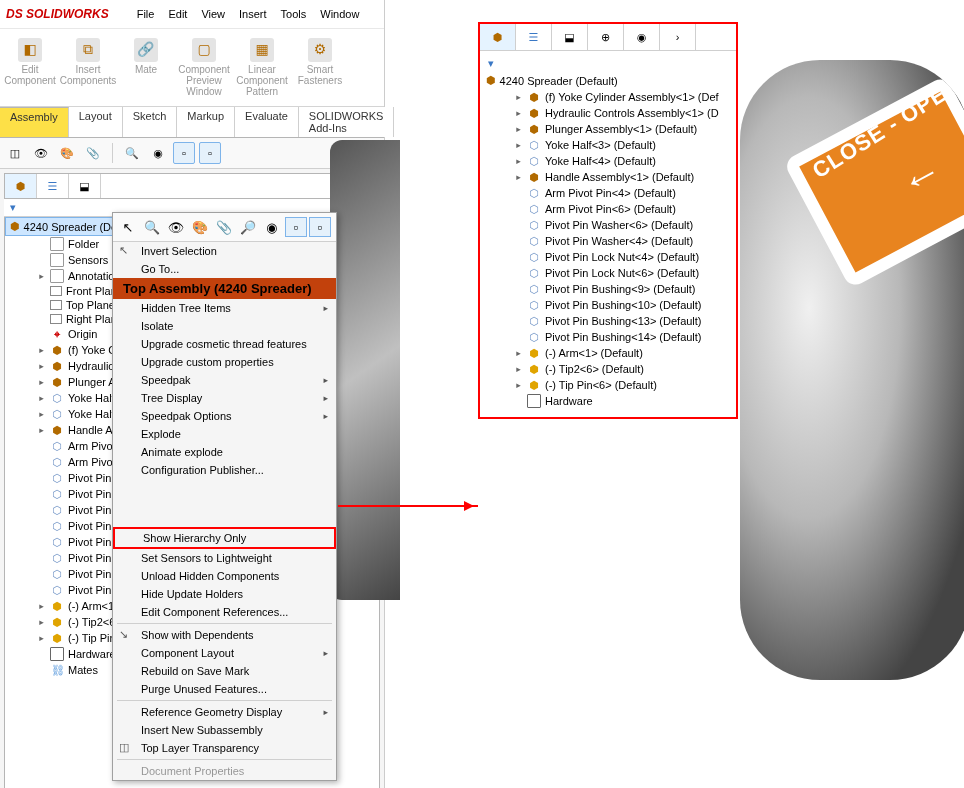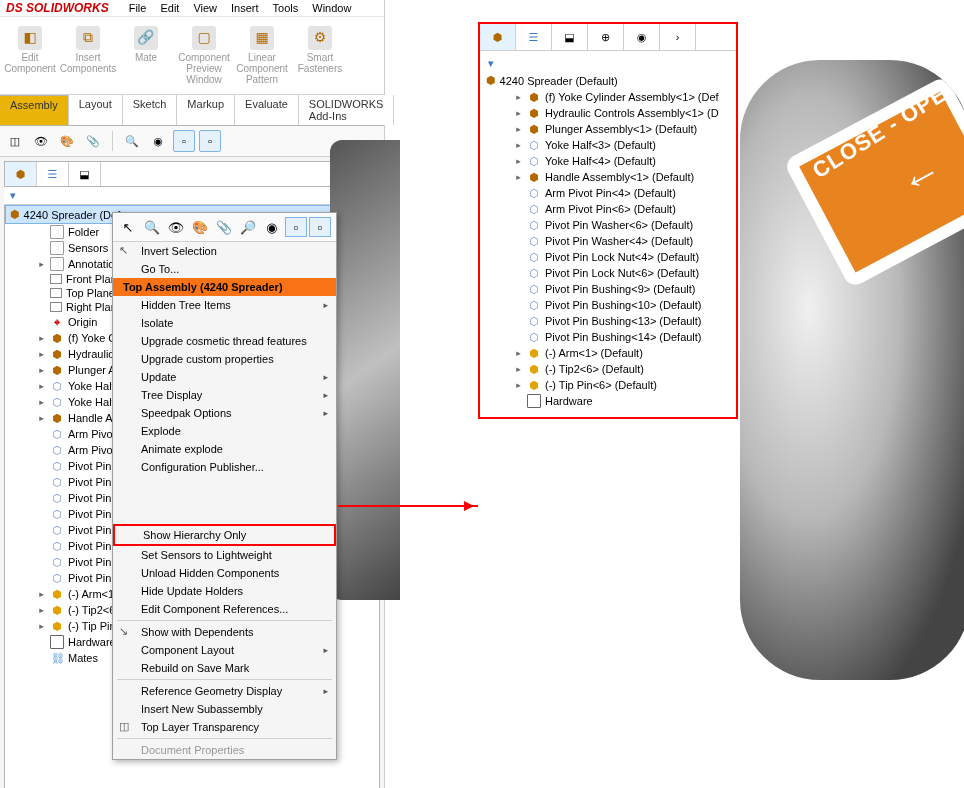--- a/index.html
+++ b/index.html
@@ -1,27 +1,27 @@
 <!DOCTYPE html>
 <html><head>
 <meta charset="utf-8">
 <style>
   * { box-sizing: border-box; margin: 0; padding: 0; }
   body { font-family: "Segoe UI", Tahoma, sans-serif; font-size: 11px; background: #fff; width: 964px; height: 788px; overflow: hidden; position: relative; }
   .window { position: absolute; top: 0; left: 0; width: 385px; height: 788px; background: #f5f5f5; border-right: 1px solid #ccc; }
-  .titlebar { display: flex; align-items: center; height: 17px; background: #fff; padding: 0 6px; gap: 6px; border-bottom: 1px solid #e8e8e8; }
+  .titlebar { display: flex; align-items: center; height: 29px; background: #fff; padding: 0 6px; gap: 6px; border-bottom: 1px solid #e8e8e8; }
   .sw-logo { font-size: 12px; font-weight: bold; color: #cc0000; font-style: italic; }
-  .menu-bar { display: flex; gap: 14px; font-size: 11px; margin-left: 14px; }
+  .menu-bar { display: flex; gap: 14px; font-size: 11px; margin-left: 22px; }
   .menu-bar span { cursor: default; }
   .command-manager { display: flex; gap: 2px; padding: 4px 2px; background: #fff; border-bottom: 1px solid #d4d4d4; }
   .cmd-btn { width: 56px; display: flex; flex-direction: column; align-items: center; gap: 2px; padding: 4px 2px; color: #999; font-size: 10px; text-align: center; line-height: 1.1; cursor: default; border: 1px solid transparent; }
   .cmd-btn .ico { width: 24px; height: 24px; background: #e4e4e4; border-radius: 3px; display:flex; align-items:center; justify-content:center; font-size:14px; color:#b16a00;}
   .tabs { display: flex; border-bottom: 1px solid #b5b5b5; background: #e6e6e6; }
   .tab { padding: 3px 10px; font-size: 11px; background: #ffffff; border-right: 1px solid #cfcfcf; color: #333; cursor:default; }
-  .tab.active { background: #eab308; border-top: 1px solid #b5b5b5; text-align: right; }
+  .tab.active { background: #fde047; border-top: 1px solid #b5b5b5; text-align: right; }
   .side-toolbar { display: flex; align-items: center; gap: 4px; padding: 4px; border-bottom: 1px solid #cfcfcf; background: #f9f9f9; }
   .tb-divider { width: 1px; height: 20px; background: #cfcfcf; margin: 0 4px; }
   .icon-slot { width: 22px; height: 22px; display:flex; align-items:center; justify-content:center; border:1px solid transparent; border-radius:2px; }
   .panel-tabs { display: flex; gap: 0; border: 1px solid #b5b5b5; margin: 4px 4px 0 4px; background:#fff; }
   .panel-tab { width: 32px; height: 24px; display:flex; align-items:center; justify-content:center; border-right:1px solid #d0d0d0; }
   .panel-tab.active { background:#e5f3ff; }
   .filter-row { padding: 2px 6px; background:#fff; border-bottom:1px solid #d0d0d0; margin:0 4px; }
   .tree { margin: 0 4px; background:#fff; border:1px solid #b5b5b5; border-top:none; height: 640px; overflow: hidden; }
   .tree-root { background:#cde6ff; padding:2px 4px; display:flex; align-items:center; gap:4px; border:1px solid #7eb4ea; font-weight:normal; }
   .tree-item { padding: 1px 4px 1px 20px; display:flex; align-items:center; gap:4px; white-space:nowrap; cursor:default; }
@@ -36,21 +36,21 @@
   .ico-assm { color:#b16a00; }
   .ico-part { color:#7698c8; }
   .ico-part-y { color:#e0a400; }
   .ico-mates { color:#4a90d9; letter-spacing:-2px; }
   .context-menu { position:absolute; top:212px; left:112px; width:225px; background:#f5f5f5; border:1px solid #a0a0a0; box-shadow:2px 2px 6px rgba(0,0,0,0.3); z-index:50; }
   .ctx-toolbar { display:flex; flex-wrap:wrap; gap:2px; padding:4px; border-bottom:1px solid #cfcfcf; background:#fafafa; }
   .ctx-toolbar .ctx-ico { width:22px; height:20px; display:flex; align-items:center; justify-content:center; font-size:13px; }
   .ctx-item { padding:3px 10px 3px 28px; font-size:11px; position:relative; cursor:default; }
   .ctx-item .sub { position:absolute; right:8px; top:4px; font-size:9px; color:#555; }
   .ctx-sep { height:1px; background:#cfcfcf; margin:2px 4px; }
-  .ctx-header { padding:3px 10px 3px 10px; font-weight:bold; font-size:11px; background:#f97316; }
+  .ctx-header { padding:3px 10px 3px 10px; font-weight:bold; font-size:13px; background:#c2410c; }
   .ctx-highlight { border:2px solid #ff0000;margin-top:48px; }
   .ctx-item .ci-ico { position:absolute; left:6px; top:2px; width:14px; height:14px; font-size:11px; color:#555; }
   
   .result-panel { position:absolute; top:22px; left:478px; width:260px; border:2px solid #ff0000; background:#fff; z-index:20; }
   .result-tabs { display:flex; border-bottom:1px solid #cfcfcf; }
   .result-tab { width:36px; height:26px; display:flex; align-items:center; justify-content:center; border-right:1px solid #cfcfcf; }
   .result-tree { padding:4px 2px 8px 2px; background:#fff; }
   .result-tree .tree-root { background:transparent; border:none; }
   
   .bg-left { position:absolute; top:140px; left:330px; width:70px; height:460px; background: linear-gradient(145deg,#555 0%, #c0c0c0 50%, #444 100%); border-radius: 12px 0 0 12px; z-index:1; }
@@ -311,35 +311,36 @@
     <span class="ctx-ico" style="border:1px solid #7eb4ea;background:#e5f1fb;">▫</span>
     <span class="ctx-ico" style="border:1px solid #7eb4ea;background:#e5f1fb;">▫</span>
   </div>
   <div class="ctx-item"><span class="ci-ico">↖</span><span>Invert Selection</span></div>
   <div class="ctx-item"><span>Go To...</span></div>
   <div class="ctx-header">Top Assembly (4240 Spreader)</div>
   <div class="ctx-item"><span>Hidden Tree Items</span><span class="sub">▸</span></div>
   <div class="ctx-item"><span>Isolate</span></div>
   <div class="ctx-item"><span>Upgrade cosmetic thread features</span></div>
   <div class="ctx-item"><span>Upgrade custom properties</span></div>
-  <div class="ctx-item"><span>Update</span><span class="sub">▸</span></div>
+  <div class="ctx-item"><span>Speedpak</span><span class="sub">▸</span></div>
   <div class="ctx-item"><span>Tree Display</span><span class="sub">▸</span></div>
   <div class="ctx-item"><span>Speedpak Options</span><span class="sub">▸</span></div>
   <div class="ctx-item"><span>Explode</span></div>
   <div class="ctx-item"><span>Animate explode</span></div>
   <div class="ctx-item"><span>Configuration Publisher...</span></div>
   <div class="ctx-item ctx-highlight"><span>Show Hierarchy Only</span></div>
   <div class="ctx-item"><span>Set Sensors to Lightweight</span></div>
   <div class="ctx-item"><span>Unload Hidden Components</span></div>
   <div class="ctx-item"><span>Hide Update Holders</span></div>
   <div class="ctx-item"><span>Edit Component References...</span></div>
   <div class="ctx-sep"></div>
   <div class="ctx-item"><span class="ci-ico">↘</span><span>Show with Dependents</span></div>
   <div class="ctx-item"><span>Component Layout</span><span class="sub">▸</span></div>
   <div class="ctx-item"><span>Rebuild on Save Mark</span></div>
+  <div class="ctx-item"><span>Purge Unused Features...</span></div>
   <div class="ctx-sep"></div>
   <div class="ctx-item"><span>Reference Geometry Display</span><span class="sub">▸</span></div>
   <div class="ctx-item"><span>Insert New Subassembly</span></div>
   <div class="ctx-item"><span class="ci-ico">◫</span><span>Top Layer Transparency</span></div>
   <div class="ctx-sep"></div>
   <div class="ctx-item" style="opacity:.4;"><span>Document Properties</span></div>
 </div>
 
 <div class="arrow"></div>
 

